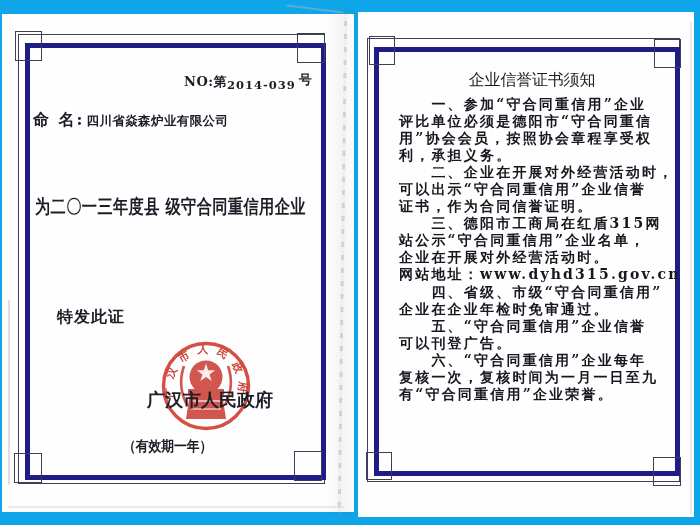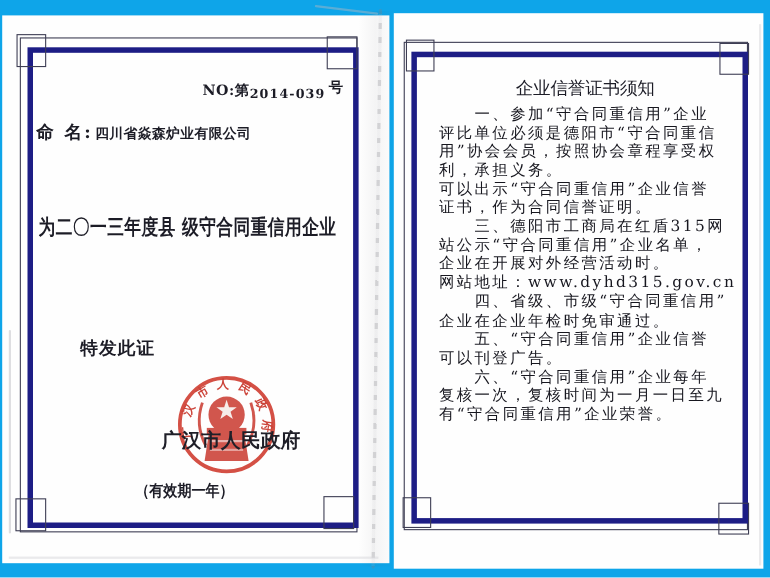--- a/index.html
+++ b/index.html
@@ -22,32 +22,32 @@
 
   
   .serial{position:absolute;left:184px;top:73px;font-weight:bold;font-size:13px;letter-spacing:.5px;white-space:nowrap;}
   .serial .digits{font-size:11.5px;position:relative;top:3px;letter-spacing:1px;}
   .serial .suffix{position:relative;top:-2px;margin-left:3px;}
   .name-line{position:absolute;left:33px;top:110px;display:flex;align-items:baseline;white-space:nowrap;text-align:right;}
   .name-label{font-size:16px;font-weight:bold;letter-spacing:2px;}
   .company{font-size:12.5px;font-weight:bold;letter-spacing:.4px;margin-left:2px;}
   .award{position:absolute;left:35px;top:194px;font-size:19px;font-weight:bold;white-space:pre;
          transform:scaleX(.80);transform-origin:left top;letter-spacing:.5px;}
-  .issue{position:absolute;left:57px;top:307px;font-size:16px;font-weight:bold;letter-spacing:1px;margin-left:16px;}
+  .issue{position:absolute;left:57px;top:307px;font-size:16px;font-weight:bold;letter-spacing:1px;}
   .seal-date{position:absolute;left:147px;top:388px;font-size:18px;font-weight:bold;letter-spacing:0;
              color:#1f1f28;z-index:3;white-space:pre;}
   .validity{position:absolute;left:123px;top:437px;font-size:14.5px;font-weight:bold;white-space:pre;
             transform:scaleX(.88);transform-origin:left top;}
   #seal{position:absolute;left:158px;top:339px;width:96px;height:96px;z-index:2;opacity:.92;}
 
   
   .notice-title{position:absolute;left:388px;top:70px;width:288px;text-align:center;
                 font-size:16px;font-weight:normal;letter-spacing:-0.2px;}
   .notice-body{position:absolute;left:399px;top:96px;width:274px;}
-  .notice-line{font-size:14px;font-weight:normal;line-height:17.05px;letter-spacing:2.2px;
+  .notice-line{font-size:14px;font-weight:bold;line-height:17.05px;letter-spacing:2.2px;
                white-space:pre;color:#17171f;}
 
   
   .crease{position:absolute;left:341px;top:8px;width:3px;height:509px;opacity:.65;
           background:repeating-linear-gradient(to bottom,
             rgba(125,125,132,.45) 0 5px, rgba(190,190,196,.18) 5px 13px);
           transform:rotate(.35deg) skewX(-.4deg);border-radius:2px;}
   .gutter-shade{position:absolute;left:326px;top:10px;width:34px;height:505px;
           background:linear-gradient(to right,rgba(0,0,0,0) 0,rgba(60,60,70,.05) 45%,rgba(0,0,0,0) 100%);}
   .smudge{position:absolute;background:#b9b9bf;opacity:.45;border-radius:2px;}
@@ -111,20 +111,21 @@
   <div class="validity">（有效期一年）</div>
 
   <div class="notice-title">企业信誉证书须知</div>
 
   <div class="notice-body">
 
   <div class="notice-line">　　一、参加“守合同重信用”企业</div>
       <div class="notice-line">评比单位必须是德阳市“守合同重信</div>
       <div class="notice-line">用”协会会员，按照协会章程享受权</div>
       <div class="notice-line">利，承担义务。</div>
+      <div class="notice-line">　　二、企业在开展对外经营活动时，</div>
       <div class="notice-line">可以出示“守合同重信用”企业信誉</div>
       <div class="notice-line">证书，作为合同信誉证明。</div>
       <div class="notice-line">　　三、德阳市工商局在红盾315网</div>
       <div class="notice-line">站公示“守合同重信用”企业名单，</div>
       <div class="notice-line">企业在开展对外经营活动时。</div>
       <div class="notice-line">网站地址：www.dyhd315.gov.cn</div>
       <div class="notice-line">　　四、省级、市级“守合同重信用”</div>
       <div class="notice-line">企业在企业年检时免审通过。</div>
       <div class="notice-line">　　五、“守合同重信用”企业信誉</div>
       <div class="notice-line">可以刊登广告。</div>

